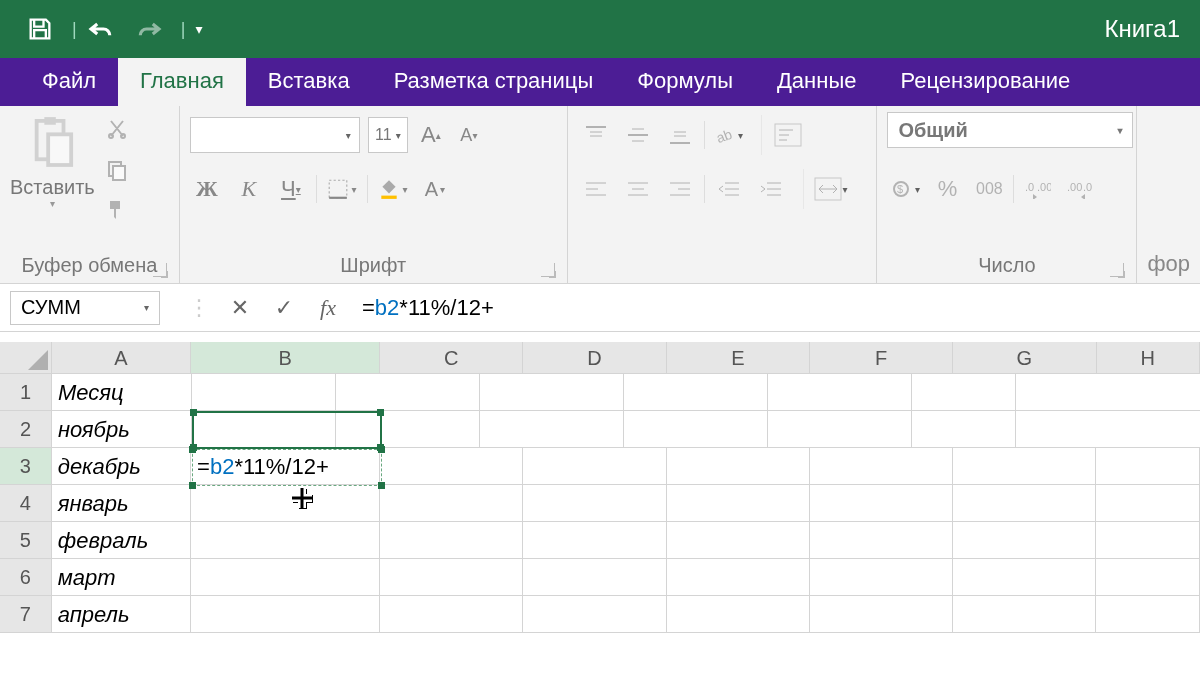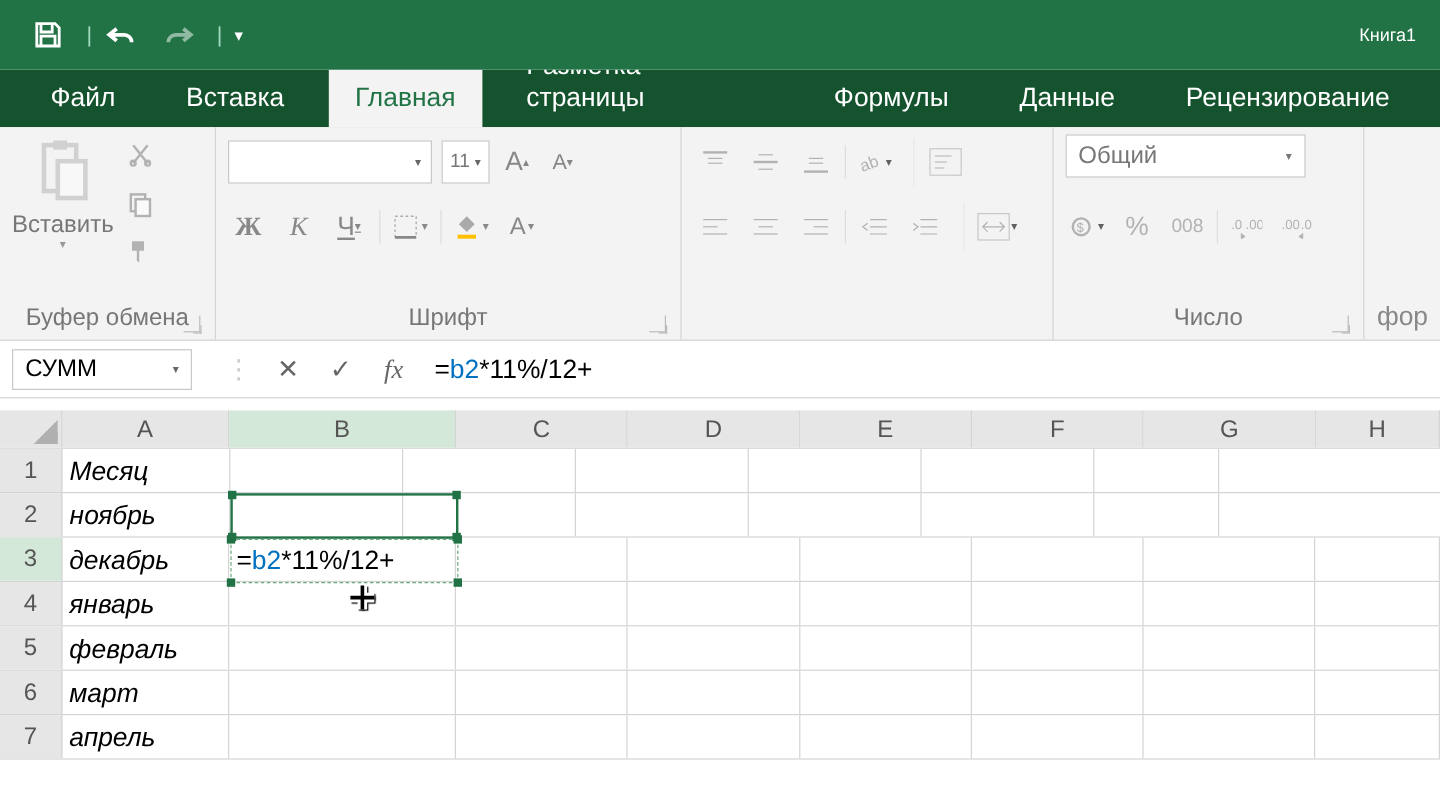--- a/index.html
+++ b/index.html
@@ -2,23 +2,23 @@
 <html><head>
 <meta charset="utf-8">
 <style>
 * { box-sizing: border-box; margin: 0; padding: 0; font-family: 'Segoe UI', Tahoma, sans-serif; }
 body { background: #fff; width: 1200px; height: 675px; overflow: hidden; }
 
 .titlebar { background: #217346; height: 58px; display: flex; align-items: center; padding: 0 20px; color: #fff; position: relative; }
 .titlebar .tb-btn { display: inline-flex; align-items: center; justify-content: center; width: 40px; height: 40px; margin-right: 8px; }
 .titlebar .tb-btn svg { fill: #fff; stroke: #fff; }
 .titlebar .tb-sep { color: #9fd8bd; font-size: 18px; margin: 0 4px; }
-.titlebar .title { position: absolute; right: 20px; font-size: 15px; }
-
-.tabbar { background: #14532d; height: 48px; display: flex; align-items: flex-end; padding: 0 20px; gap: 15px; }
+.titlebar .title { position: absolute; right: 20px; font-size: 24px; }
+
+.tabbar { background: #4c1d95; height: 48px; display: flex; align-items: flex-end; padding: 0 20px; }
 .tabbar .tab { color: #fff; font-size: 22px; padding: 10px 22px 12px; cursor: pointer; }
 .tabbar .tab.active { background: #f3f3f3; color: #217346; }
 
 .ribbon { background: #f3f3f3; border-bottom: 1px solid #d4d4d4; height: 178px; display: flex; }
 .ribbon-group { border-right: 1px solid #d4d4d4; padding: 6px 10px 0; display: flex; flex-direction: column; }
 .ribbon-group .group-body { flex: 1; display: flex; align-items: flex-start; }
 .ribbon-group .group-label { text-align: center; color: #777; font-size: 20px; padding: 4px 0 6px; position: relative; }
 .ribbon-group .launcher { position: absolute; right: 2px; bottom: 6px; width: 14px; height: 14px; border: 1px solid #bbb; border-left: none; border-top: none; }
 .ribbon-group .launcher:before { content: ""; position: absolute; right: -2px; bottom: -2px; width: 6px; height: 6px; border-right: 1px solid #bbb; border-bottom: 1px solid #bbb; }
 
@@ -40,21 +40,21 @@
 .fbtn.italic { font-style: italic; font-family: serif; }
 .fbtn.under { text-decoration: underline; }
 .sep { width: 1px; height: 28px; background: #ddd; }
 
 .align-grid { display: grid; grid-template-rows: 46px 46px; gap: 8px; }
 .align-row { display: flex; align-items: center; gap: 6px; }
 .abtn { width: 36px; height: 30px; display: inline-flex; align-items: center; justify-content: center; opacity: .6; }
 .wrap-btn, .merge-btn { width: 46px; height: 40px; display: inline-flex; align-items: center; justify-content: center; opacity: .6; border-left: 1px solid #e0e0e0; padding-left: 8px; margin-left: 8px; }
 
 .num-grid { display: grid; grid-template-rows: 46px 46px; gap: 8px; }
-.num-combo { border: 1px solid #c8c8c8; background: #fff; height: 36px; width: 200px; display: flex; align-items: center; padding: 0 10px; color: #777; font-size: 20px; }
+.num-combo { border: 1px solid #c8c8c8; background: #fff; height: 36px; width: 246px; display: flex; align-items: center; padding: 0 10px; color: #777; font-size: 20px; font-weight: bold; }
 .num-combo .caret { margin-left: auto; font-size: 10px; }
 
 .format-col { display: flex; flex-direction: column; padding: 30px 10px 0; color: #888; font-size: 22px; }
 
 .fbar { height: 48px; border-bottom: 1px solid #d4d4d4; display: flex; align-items: center; }
 .namebox { border: 1px solid #c8c8c8; width: 150px; height: 34px; margin: 0 0 0 10px; display: flex; align-items: center; padding: 0 10px; font-size: 20px; }
 .namebox .caret { margin-left: auto; font-size: 10px; color: #666; }
 .fbar-tools { display: flex; align-items: center; gap: 0; margin-left: 20px; }
 .fbar-btn { width: 44px; height: 34px; display: inline-flex; align-items: center; justify-content: center; color: #666; font-size: 22px; }
 .fbar-btn.fx { font-style: italic; font-family: serif; }
@@ -116,22 +116,22 @@
         <path fill="none" stroke="#fff" stroke-width="2.5" d="M15 8 L20 12 L15 16 M20 12 H10 a5 5 0 0 0 -5 5"></path>
       </svg>
   </span>
   <span class="tb-sep">|</span>
   <span style="color:#fff;font-size:14px;margin-left:6px">▾</span>
   <span class="title">Книга1</span>
 </div>
 
 <div class="tabbar">
   <div class="tab">Файл</div>
+  <div class="tab active">Главная</div>
   <div class="tab">Вставка</div>
-  <div class="tab active">Главная</div>
   <div class="tab">Разметка страницы</div>
   <div class="tab">Формулы</div>
   <div class="tab">Данные</div>
   <div class="tab">Рецензирование</div>
 </div>
 
 <div class="ribbon">
   <div class="ribbon-group" style="width:180px">
     <div class="group-body">
       <div class="clip-col">

